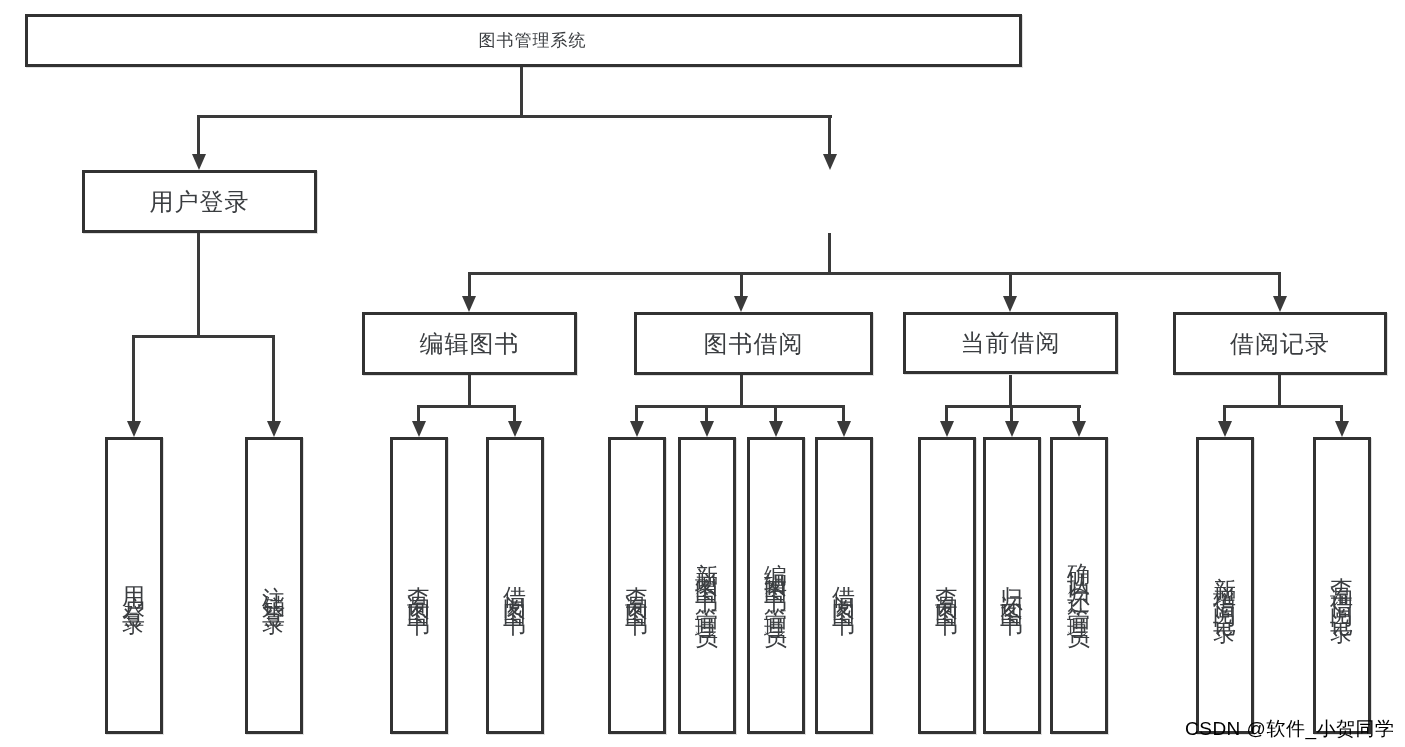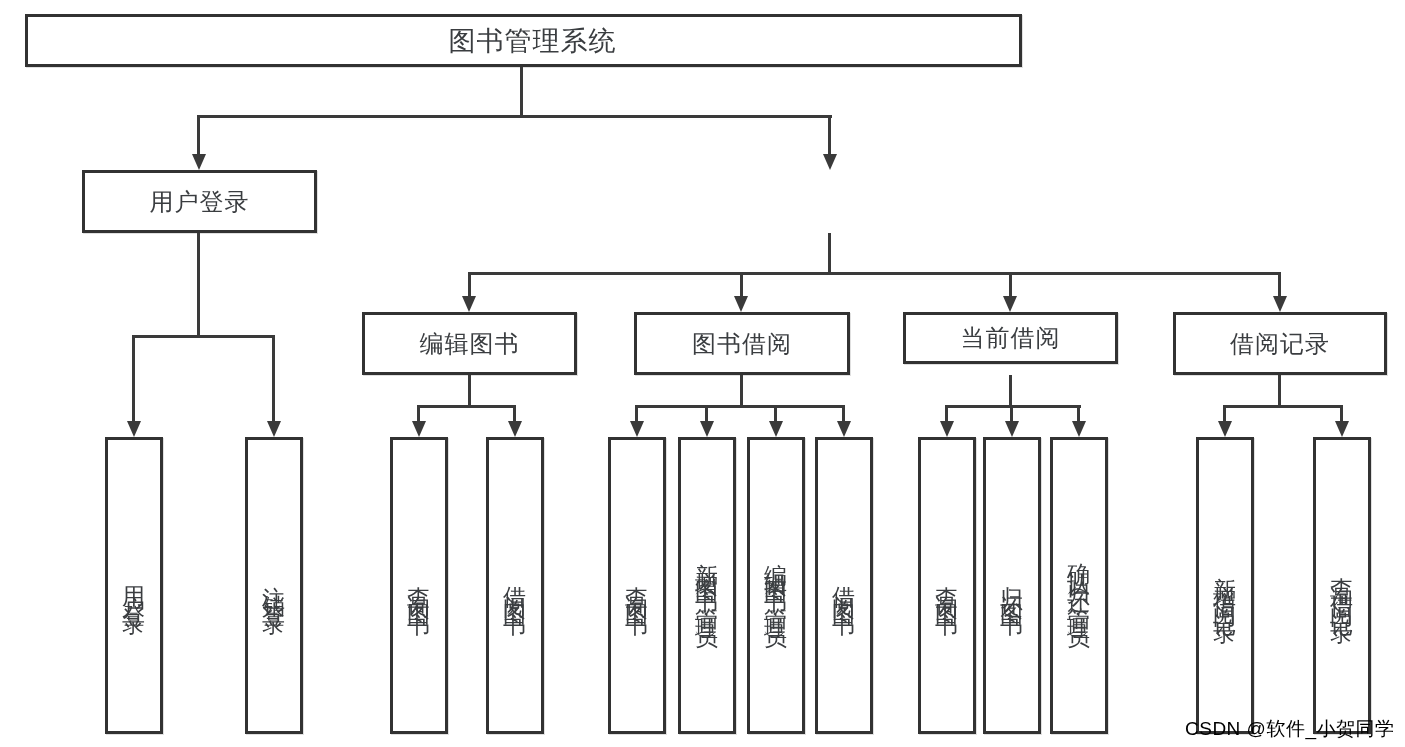--- a/index.html
+++ b/index.html
@@ -6,21 +6,21 @@
   .canvas{
     position:relative;width:1405px;height:747px;background:#ffffff;overflow:hidden;
     font-family:"Liberation Sans","DejaVu Sans",sans-serif;color:#3a3d40;
   }
   .node{
     position:absolute;background:#ffffff;border:3px solid #323232;box-sizing:border-box;
     display:flex;align-items:center;justify-content:center;
     font-size:24px;letter-spacing:1px;color:#3a3d40;
     box-shadow:1px 1px 0 rgba(0,0,0,0.12);
   }
-  .node.root{font-size:27px;padding-left:18px;}
+  .node.root{font-size:17px;padding-left:18px;}
   .tall{
     writing-mode:vertical-rl;text-orientation:upright;
     font-size:23px;letter-spacing:9px;line-height:58px;
     display:flex;align-items:center;justify-content:center;text-align:center;
   }
   .vline{position:absolute;width:3px;background:#3a3a3a;}
   .hline{position:absolute;height:3px;background:#3a3a3a;}
   .arrowhead{
     position:absolute;width:0;height:0;
     border-left:7px solid transparent;border-right:7px solid transparent;
@@ -59,22 +59,22 @@
   <div class="vline" style="left:468px;top:272px;height:25px;"></div>
   <div class="arrowhead" style="left:462px;top:296px;"></div>
   <div class="vline" style="left:740px;top:272px;height:25px;"></div>
   <div class="arrowhead" style="left:734px;top:296px;"></div>
   <div class="vline" style="left:1009px;top:272px;height:25px;"></div>
   <div class="arrowhead" style="left:1003px;top:296px;"></div>
   <div class="vline" style="left:1278px;top:272px;height:25px;"></div>
   <div class="arrowhead" style="left:1273px;top:296px;"></div>
 
   <div class="node" style="left:362px;top:312px;width:215px;height:63px;">编辑图书</div>
-  <div class="node" style="left:634px;top:312px;width:216px;height:63px;">图书借阅</div>
-  <div class="node" style="left:903px;top:312px;width:215px;height:52px;">当前借阅</div>
+  <div class="node" style="left:634px;top:312px;width:239px;height:63px;">图书借阅</div>
+  <div class="node" style="left:903px;top:312px;width:215px;height:62px;">当前借阅</div>
   <div class="node" style="left:1173px;top:312px;width:214px;height:63px;">借阅记录</div>
 
   <div class="vline" style="left:468px;top:375px;height:30px;"></div>
   <div class="hline" style="left:417px;top:405px;width:99px;"></div>
   <div class="vline" style="left:417px;top:405px;height:17px;"></div>
   <div class="arrowhead" style="left:412px;top:421px;"></div>
   <div class="vline" style="left:513px;top:405px;height:17px;"></div>
   <div class="arrowhead" style="left:508px;top:421px;"></div>
 
   <div class="vline" style="left:740px;top:375px;height:30px;"></div>

